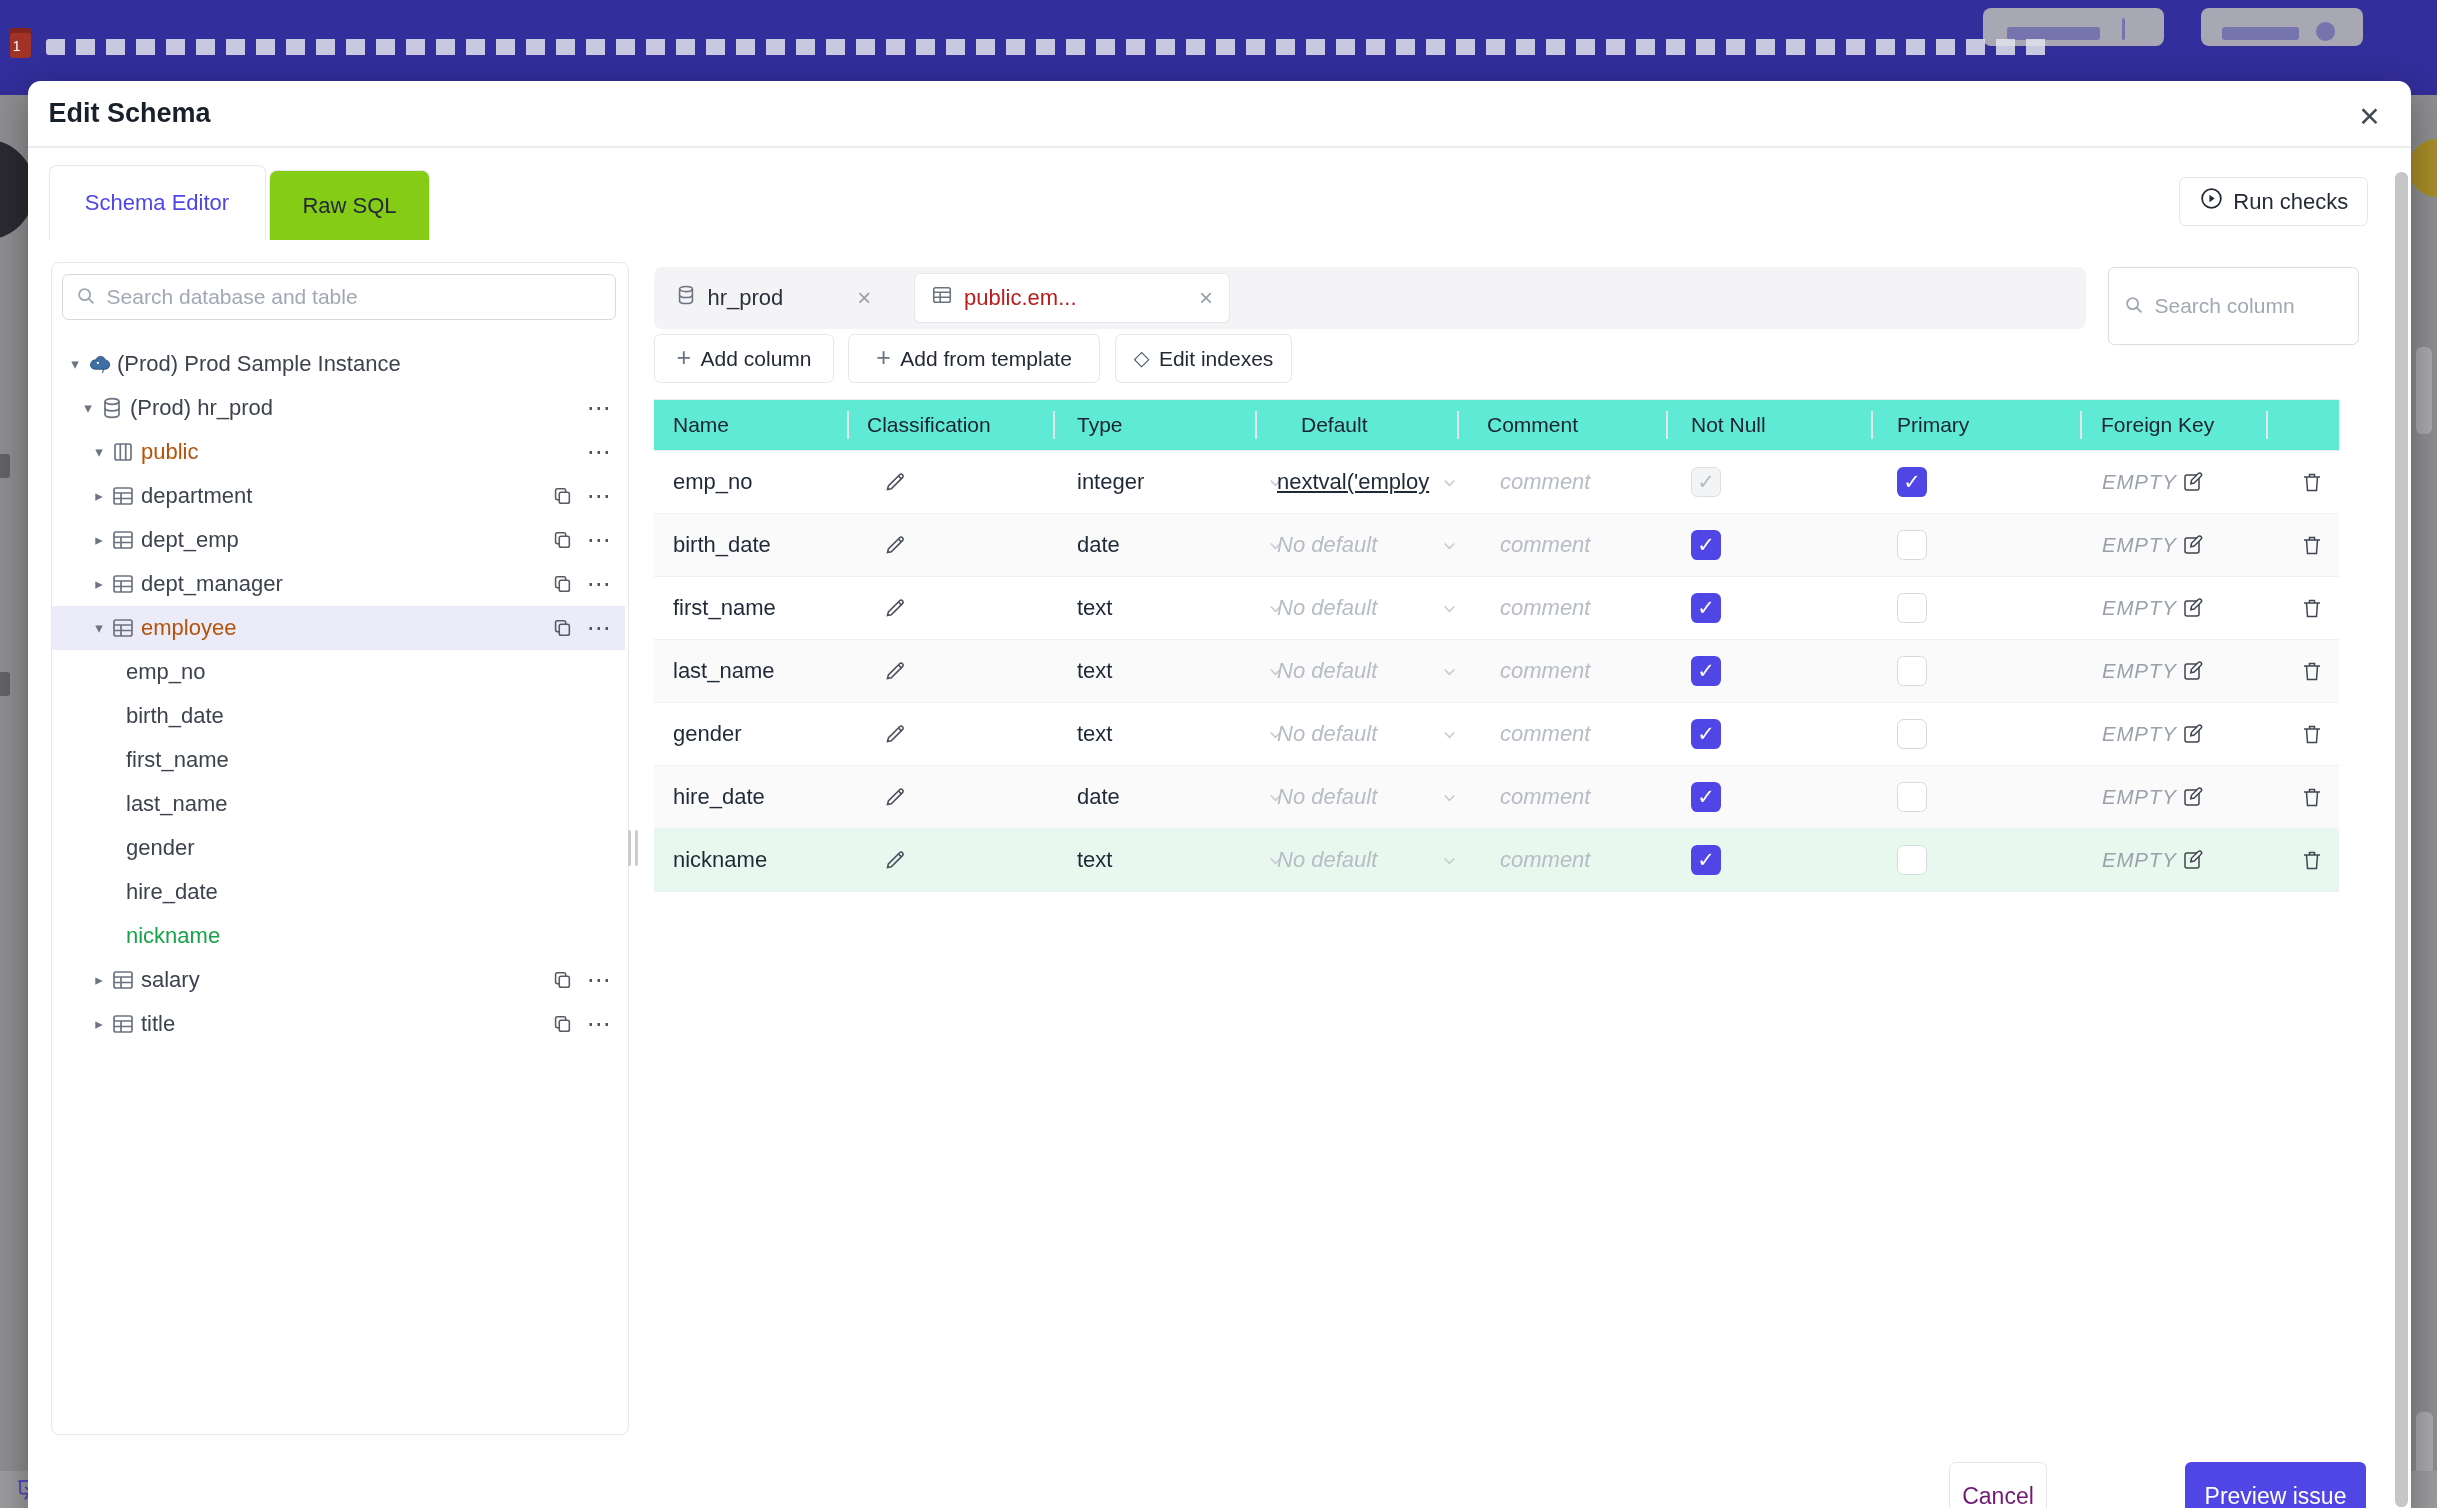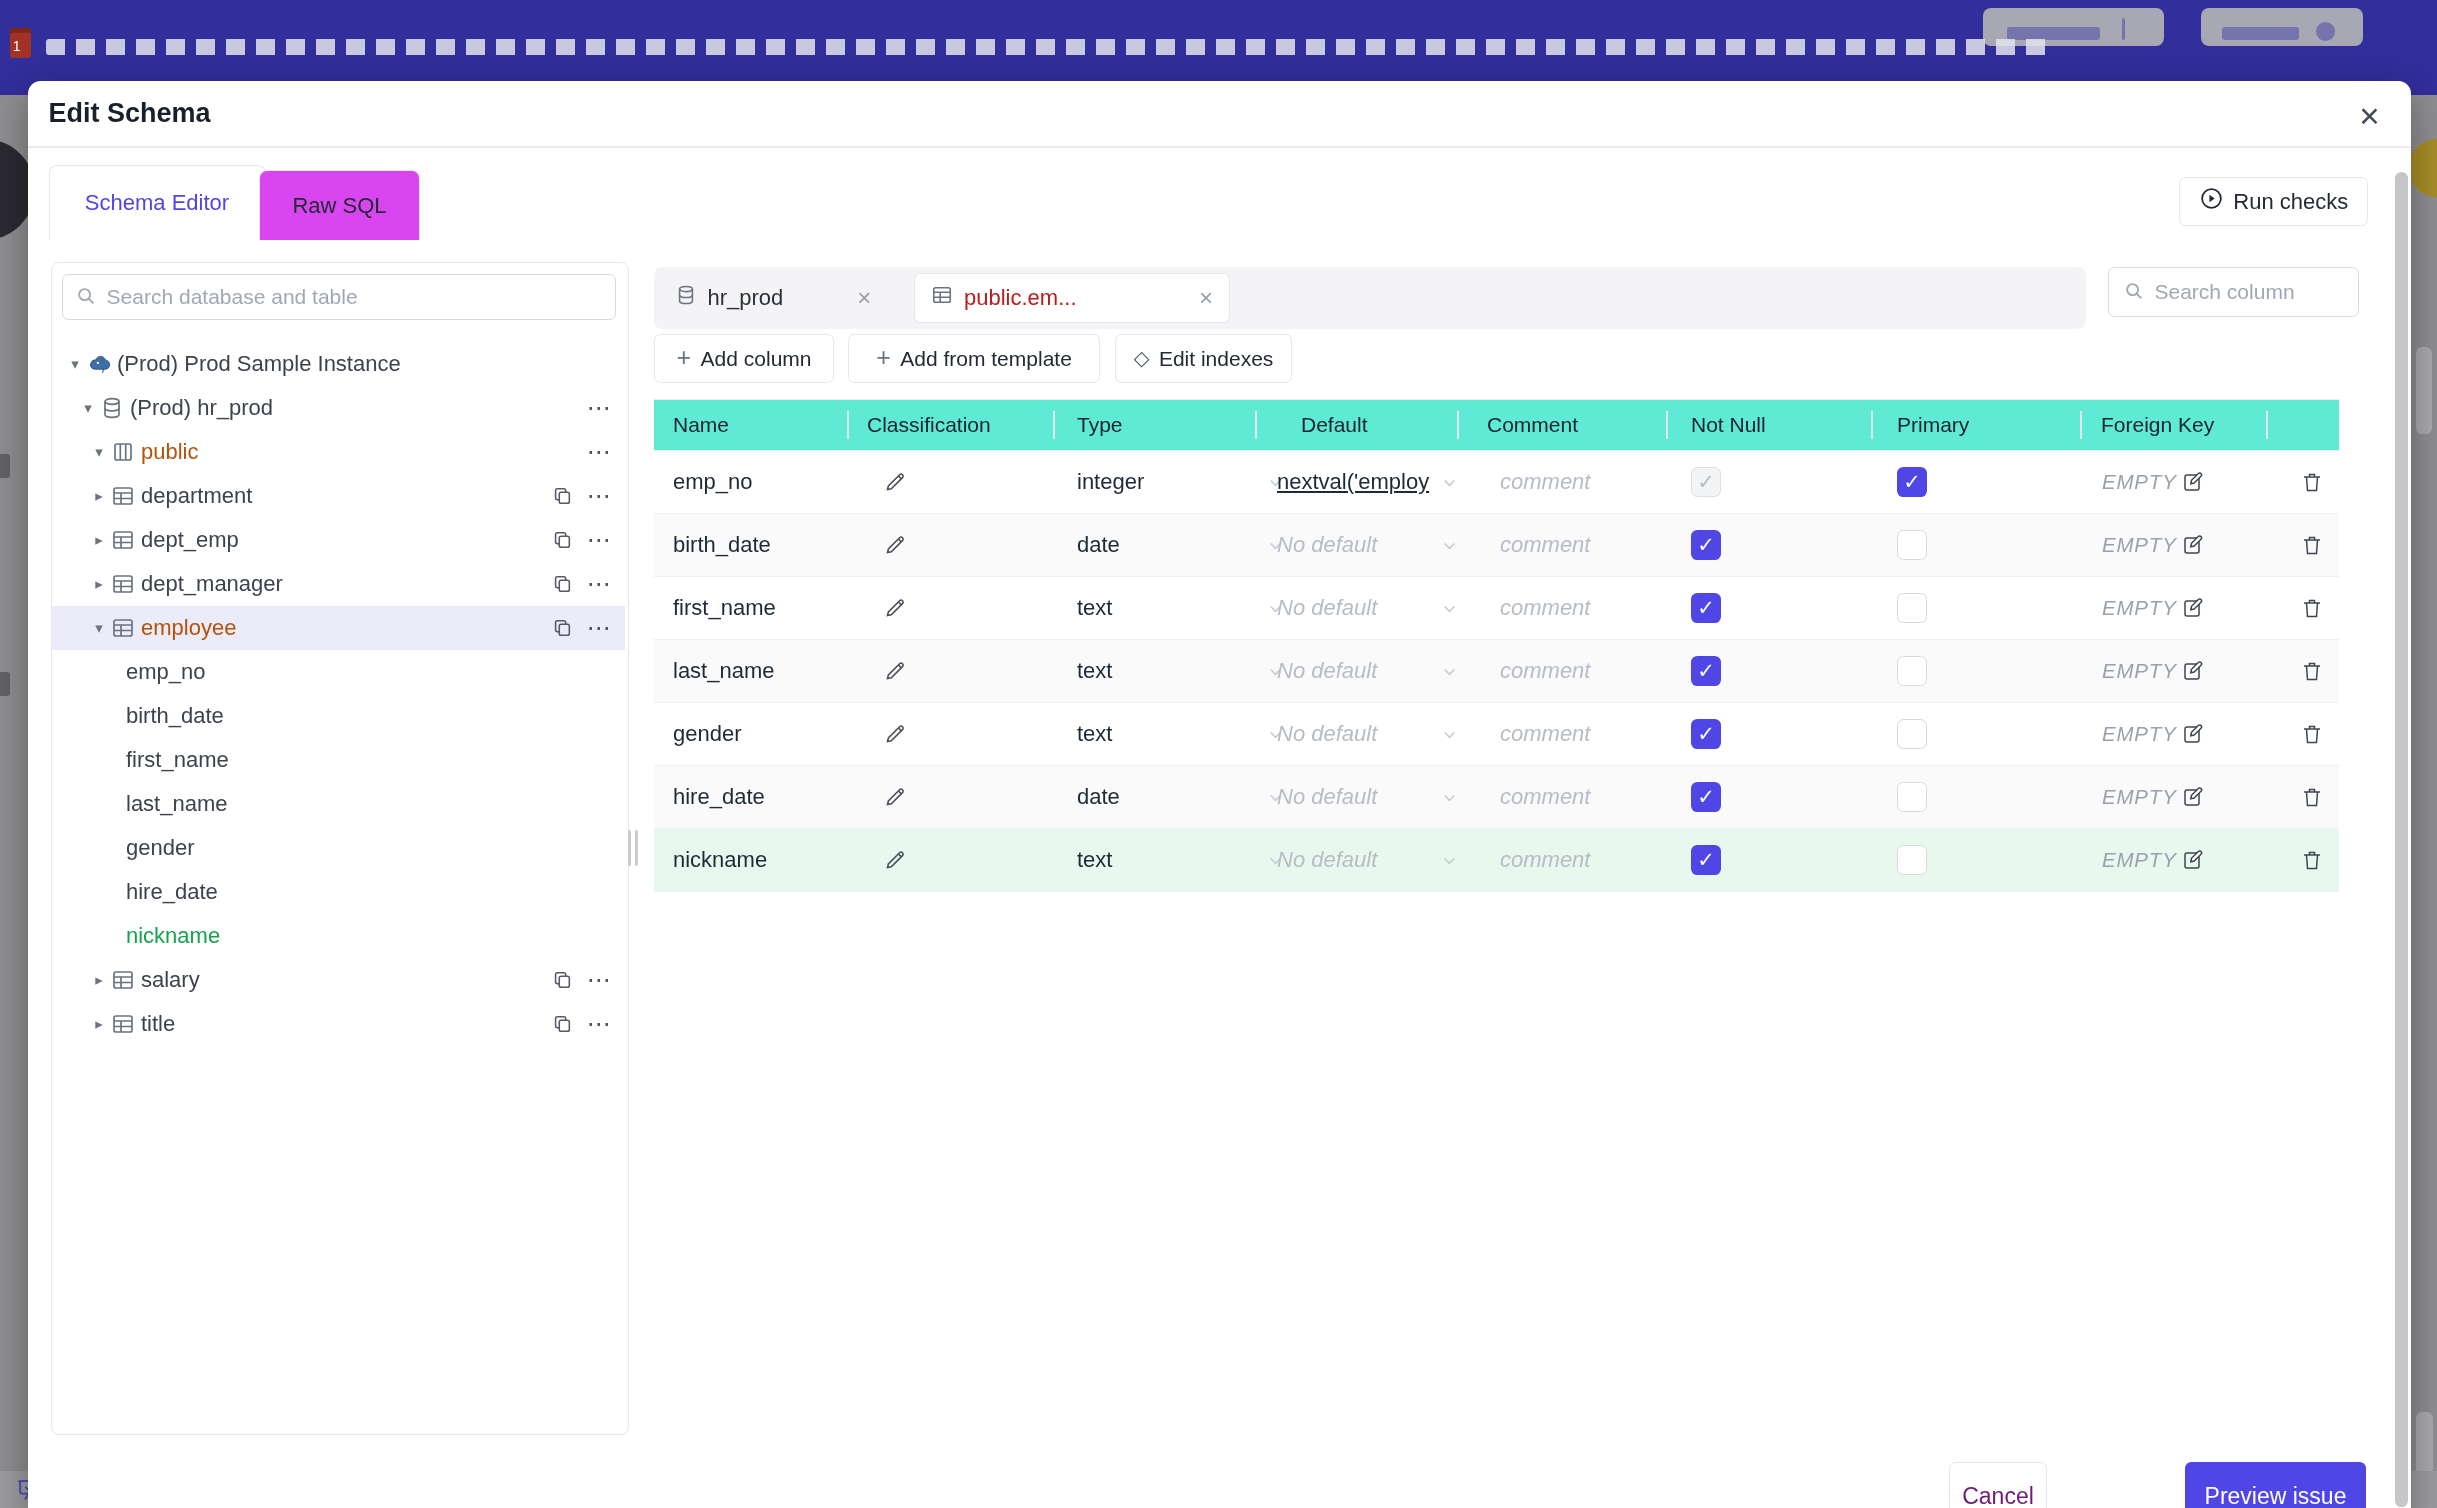--- a/index.html
+++ b/index.html
@@ -30,21 +30,21 @@
   .modal{left:28px;top:36px;width:2383px;height:1446px;background:#fff;border-radius:12.6px;
     box-shadow:0 11px 39px rgba(0,0,0,.35);z-index:10;overflow:hidden;margin-top:45px;}
   .modal-title{left:20.5px;top:17.4px;font-size:27px;font-weight:600;color:#18202a;}
   .modal-close{left:2321px;top:14px;width:41px;height:41px;display:flex;align-items:center;justify-content:center;
     font-size:35px;color:#434956;cursor:pointer;line-height:1;}
   .title-divider{left:0;top:65px;width:2383px;height:1.6px;background:#ececee;}
 
   .tab{display:flex;align-items:center;justify-content:center;font-size:22px;border:1.6px solid #e7e8eb;border-bottom:none;
     border-radius:8px 8px 0 0;cursor:pointer;}
   .tab-active{left:20.5px;top:84px;width:215px;height:74px;background:#fff;color:#4f46e5;font-weight:500;}
-  .tab-inactive{left:231px;top:89px;width:159px;height:69px;background:#d946ef;color:#242a35;}
+  .tab-inactive{left:241px;top:89px;width:159px;height:69px;background:#84cc16;color:#242a35;}
 
   .run-checks{left:2151px;top:96px;width:187px;height:47px;border:1.6px solid #e6e7ea;border-radius:6.3px;background:#fff;
     display:flex;align-items:center;justify-content:center;gap:9.5px;font-size:22px;color:#242a35;cursor:pointer;}
 
   
   .side-panel{left:23px;top:181px;width:576px;height:1171px;border:1.6px solid #e8e9ec;border-radius:8px;background:#fff;}
   .side-search{position:absolute;left:9.5px;top:11px;width:554px;height:46px;border:1.6px solid #d6d9de;border-radius:6.3px;
     display:flex;align-items:center;gap:9.5px;padding-left:12.6px;box-sizing:border-box;}
   .side-search .ph, .col-search .ph{color:#a2a8b3;font-size:21px;}
   .tree{position:absolute;left:0;top:79px;width:573px;}
@@ -64,21 +64,21 @@
 
   
   .chips-bar{left:626px;top:186px;width:1432px;height:62px;background:#f4f4f6;border-radius:8px;
     display:flex;align-items:center;padding-left:20.5px;box-sizing:border-box;}
   .chip{display:flex;align-items:center;gap:11px;font-size:22px;color:#2b303b;cursor:pointer;}
   .chip .x{color:#9aa0aa;font-size:24px;margin-left:63px;cursor:pointer;}
   .chip-active{position:absolute;left:260px;top:5.5px;height:50px;width:316px;background:#fff;border:1.6px solid #e5e7eb;
     border-radius:6.3px;display:flex;align-items:center;gap:11px;padding:0 16px;box-sizing:border-box;}
   .chip-active .clabel{color:#b91c1c;}
   .chip-active .x{margin-left:auto;}
-  .col-search{left:2080px;top:186px;width:251px;height:50px;border:1.6px solid #d9dce0;border-radius:6.3px;
+  .col-search{left:2080px;top:186px;width:251px;height:78px;border:1.6px solid #d9dce0;border-radius:6.3px;
     display:flex;align-items:center;gap:9.5px;padding-left:14px;box-sizing:border-box;background:#fff;}
   .action-btn{top:253px;height:49px;border:1.6px solid #e6e7ea;border-radius:6.3px;background:#fff;display:flex;
     align-items:center;justify-content:center;gap:9.5px;font-size:21px;color:#242a35;cursor:pointer;box-sizing:border-box;}
   .plus-glyph{color:#6b7280;font-size:25px;font-weight:400;line-height:1;margin-top:-2.4px;}
   .diamond-glyph{color:#4b5563;font-size:20.5px;line-height:1;}
 
   
   .grid-header{left:626px;top:318px;width:1685px;height:52px;background:#5eead4;border-top:1.6px solid #ebecef;
     border-bottom:1.6px solid #e8e9ec;box-sizing:border-box;}
   .gh-cell{position:absolute;top:0;height:49px;display:flex;align-items:center;font-size:21px;font-weight:500;color:#1c2330;}

